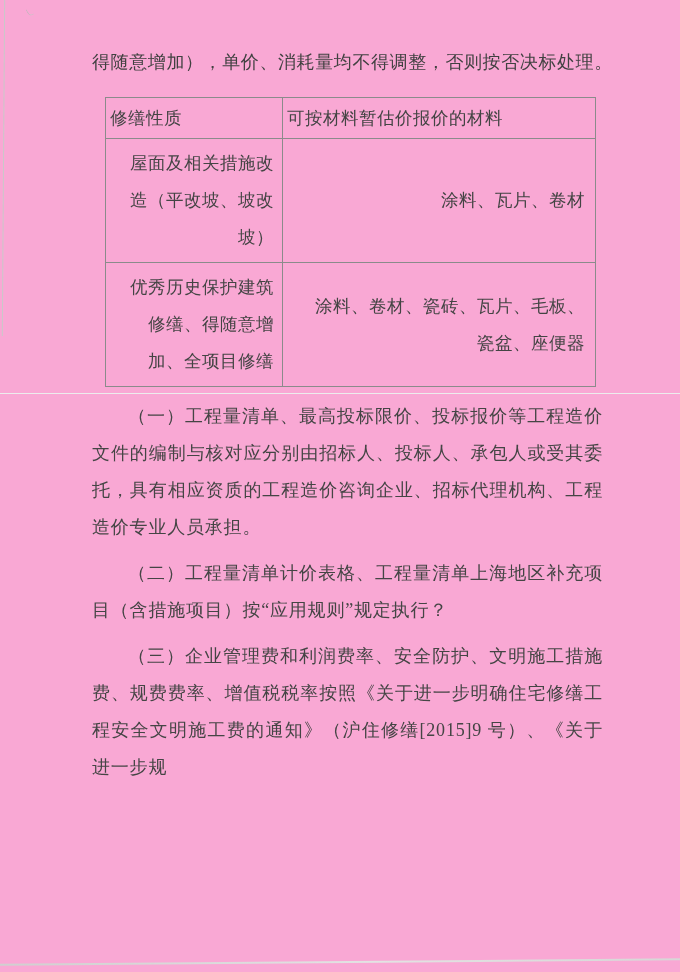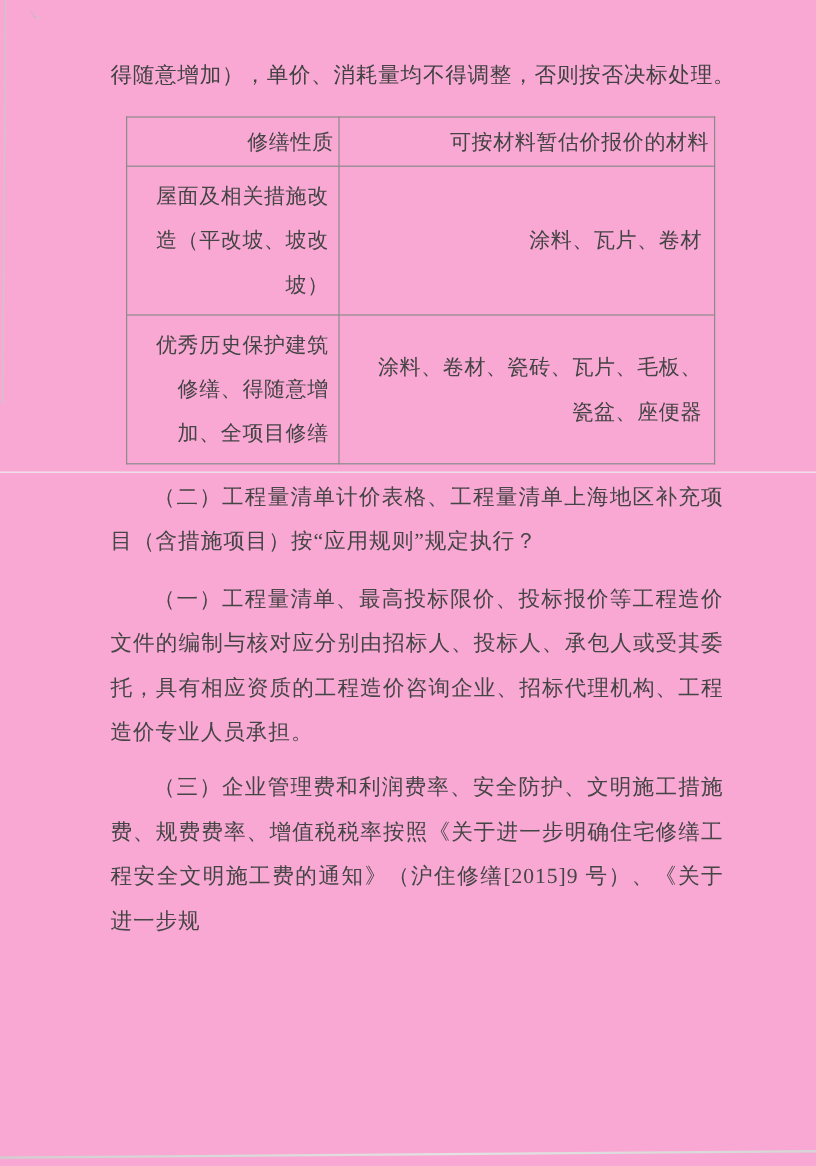--- a/index.html
+++ b/index.html
@@ -80,21 +80,21 @@
   table.est-table th, table.est-table td {
     border: 1px solid #8b8b8b;
     font-weight: normal;
     font-size: 17.5px;
     letter-spacing: 0.5px;
     color: #444444;
     vertical-align: middle;
   }
   table.est-table th {
     height: 40px;
-    text-align: right;
+    text-align: left;
     padding: 0 4px;
   }
   col.c1 { width: 177px; }
   col.c2 { width: 313px; }
   td.nature-cell {
     padding: 6px 8px 6px 13px;
     line-height: 37px;
     text-align: right;
   }
   td.materials-cell {
@@ -156,20 +156,20 @@
         <td class="materials-cell">涂料、瓦片、卷材</td>
       </tr>
       <tr class="row-4">
         <td class="nature-cell">优秀历史保护建筑修缮、得随意增加、全项目修缮</td>
         <td class="materials-cell">涂料、卷材、瓷砖、瓦片、毛板、瓷盆、座便器</td>
       </tr>
     </tbody>
       </table>
 
 
+    <p class="body-paragraph first">（一）工程量清单、最高投标限价、投标报价等工程造价文件的编制与核对应分别由招标人、投标人、承包人或受其委托，具有相应资质的工程造价咨询企业、招标代理机构、工程造价专业人员承担。</p>
+
     <p class="body-paragraph">（二）工程量清单计价表格、工程量清单上海地区补充项目（含措施项目）按“应用规则”规定执行？</p>
-
-    <p class="body-paragraph first">（一）工程量清单、最高投标限价、投标报价等工程造价文件的编制与核对应分别由招标人、投标人、承包人或受其委托，具有相应资质的工程造价咨询企业、招标代理机构、工程造价专业人员承担。</p>
 
     <p class="body-paragraph">（三）企业管理费和利润费率、安全防护、文明施工措施费、规费费率、增值税税率按照《关于进一步明确住宅修缮工程安全文明施工费的通知》（沪住修缮[2015]9 号）、《关于进一步规</p>
 
   </div>
 </div>
 
 </body></html>

